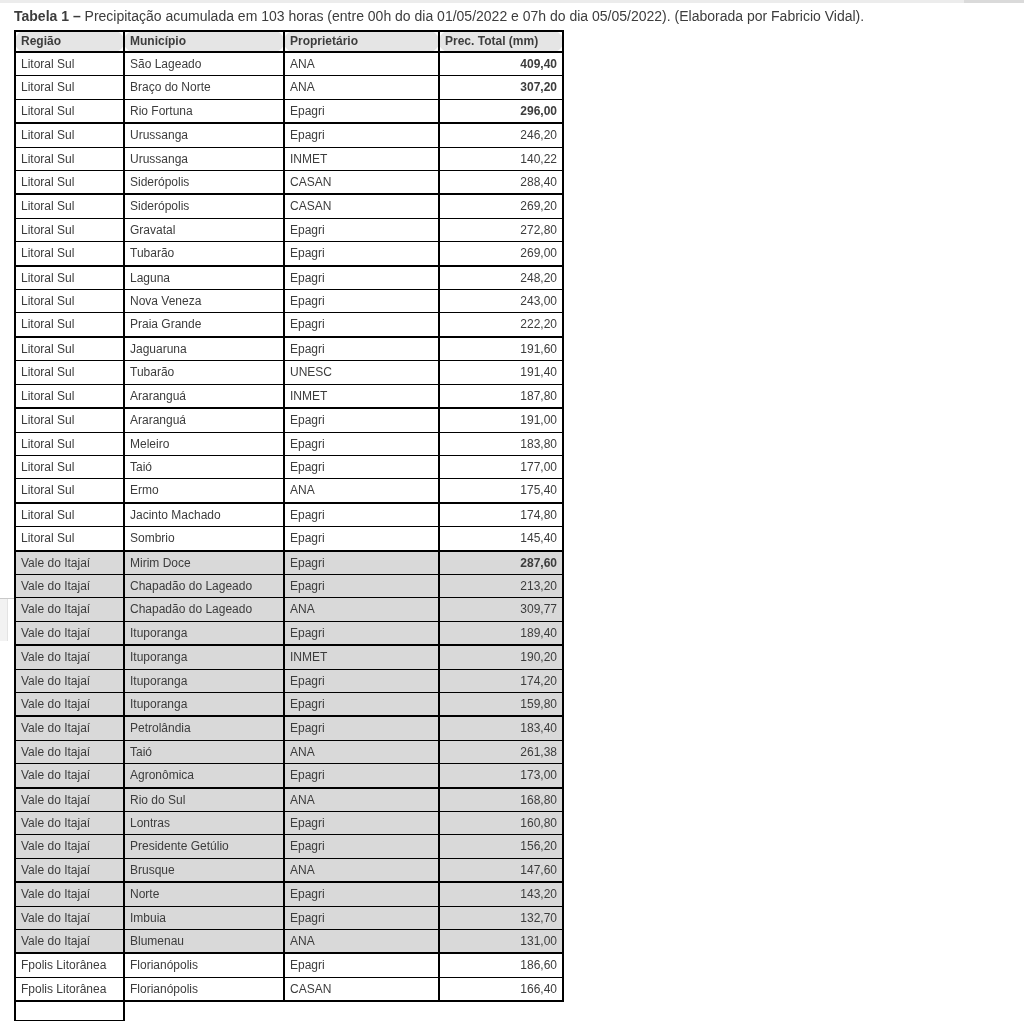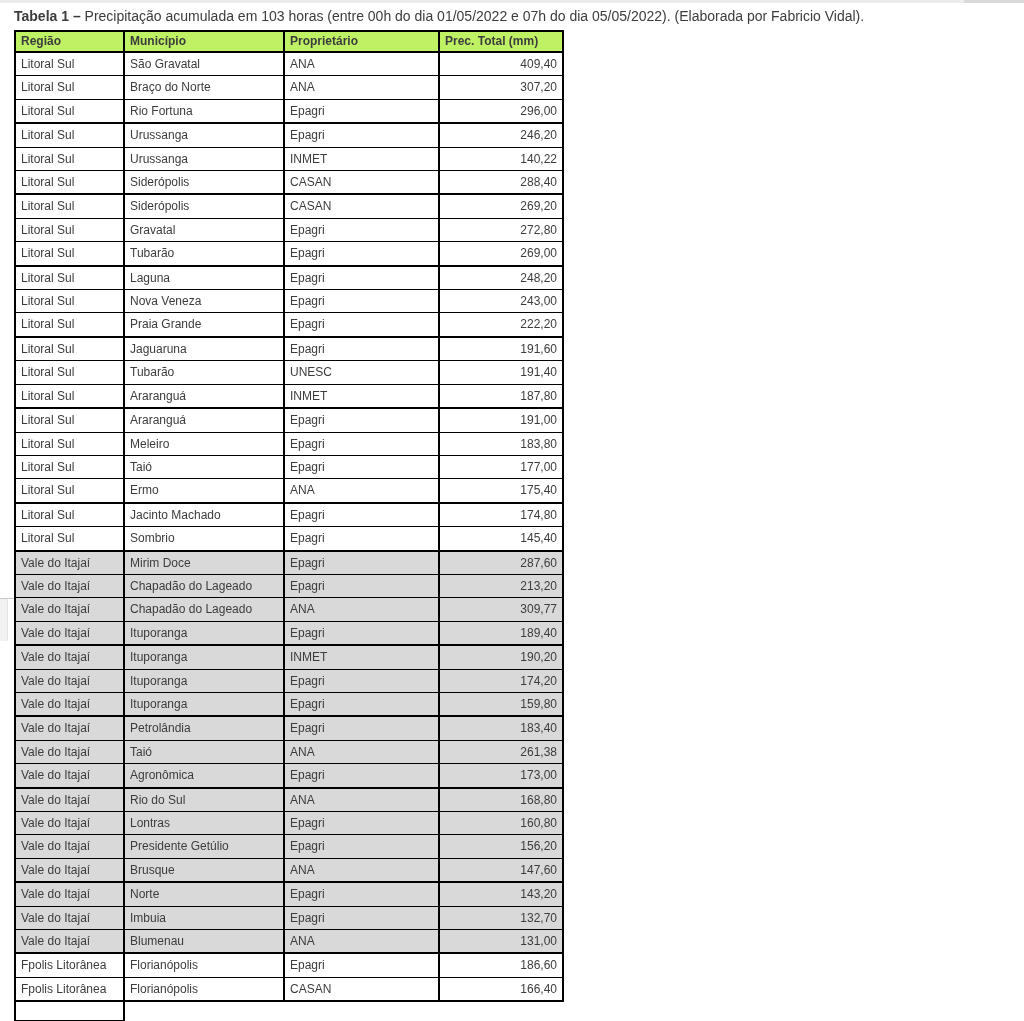--- a/index.html
+++ b/index.html
@@ -55,36 +55,37 @@
     border: 1px solid #000;
     border-left-width: 2px;
     border-right-width: 2px;
     font-size: 12px;
     color: #3c3c3c;
     padding: 0 5px;
     white-space: nowrap;
     overflow: hidden;
   }
   table.precip th {
-    background: #bef264;
+    background: #e5e5e5;
     font-weight: bold;
     text-align: left;
     height: 19px;
     line-height: 19px;
     border-top-width: 2px;
     border-bottom-width: 2px;
+    border-radius: 10px;
   }
   table.precip td {
     height: 22.4px;
     line-height: 22.4px;
     background: #ffffff;
   }
   table.precip tr.shaded td { background: #d9d9d9; }
   table.precip td.num { text-align: right; padding-right: 5px; }
-  table.precip tr.bold td.num { font-weight: normal; margin-top: 35px; }
+  table.precip tr.bold td.num { font-weight: bold; margin-top: 35px; }
   table.precip tr.sep td { border-bottom-width: 2px; }
   table.precip tbody tr:last-child td { border-bottom-width: 2px; }
   .trailing-cell {
     box-sizing: border-box;
     width: 111px; height: 20px;
     border: 2px solid #000;
     border-top: none;
     background: #ffffff;
   }
 </style>
@@ -110,21 +111,21 @@
       <tr>
         <th>Região</th>
         <th>Município</th>
         <th>Proprietário</th>
         <th>Prec. Total (mm)</th>
       </tr>
     </thead>
     <tbody>
         <tr class="bold">
           <td>Litoral Sul</td>
-          <td>São Gravatal</td>
+          <td>São Lageado</td>
           <td>ANA</td>
           <td class="num">409,40</td>
         </tr>
         <tr class="bold">
           <td>Litoral Sul</td>
           <td>Braço do Norte</td>
           <td>ANA</td>
           <td class="num">307,20</td>
         </tr>
         <tr class="bold sep">

